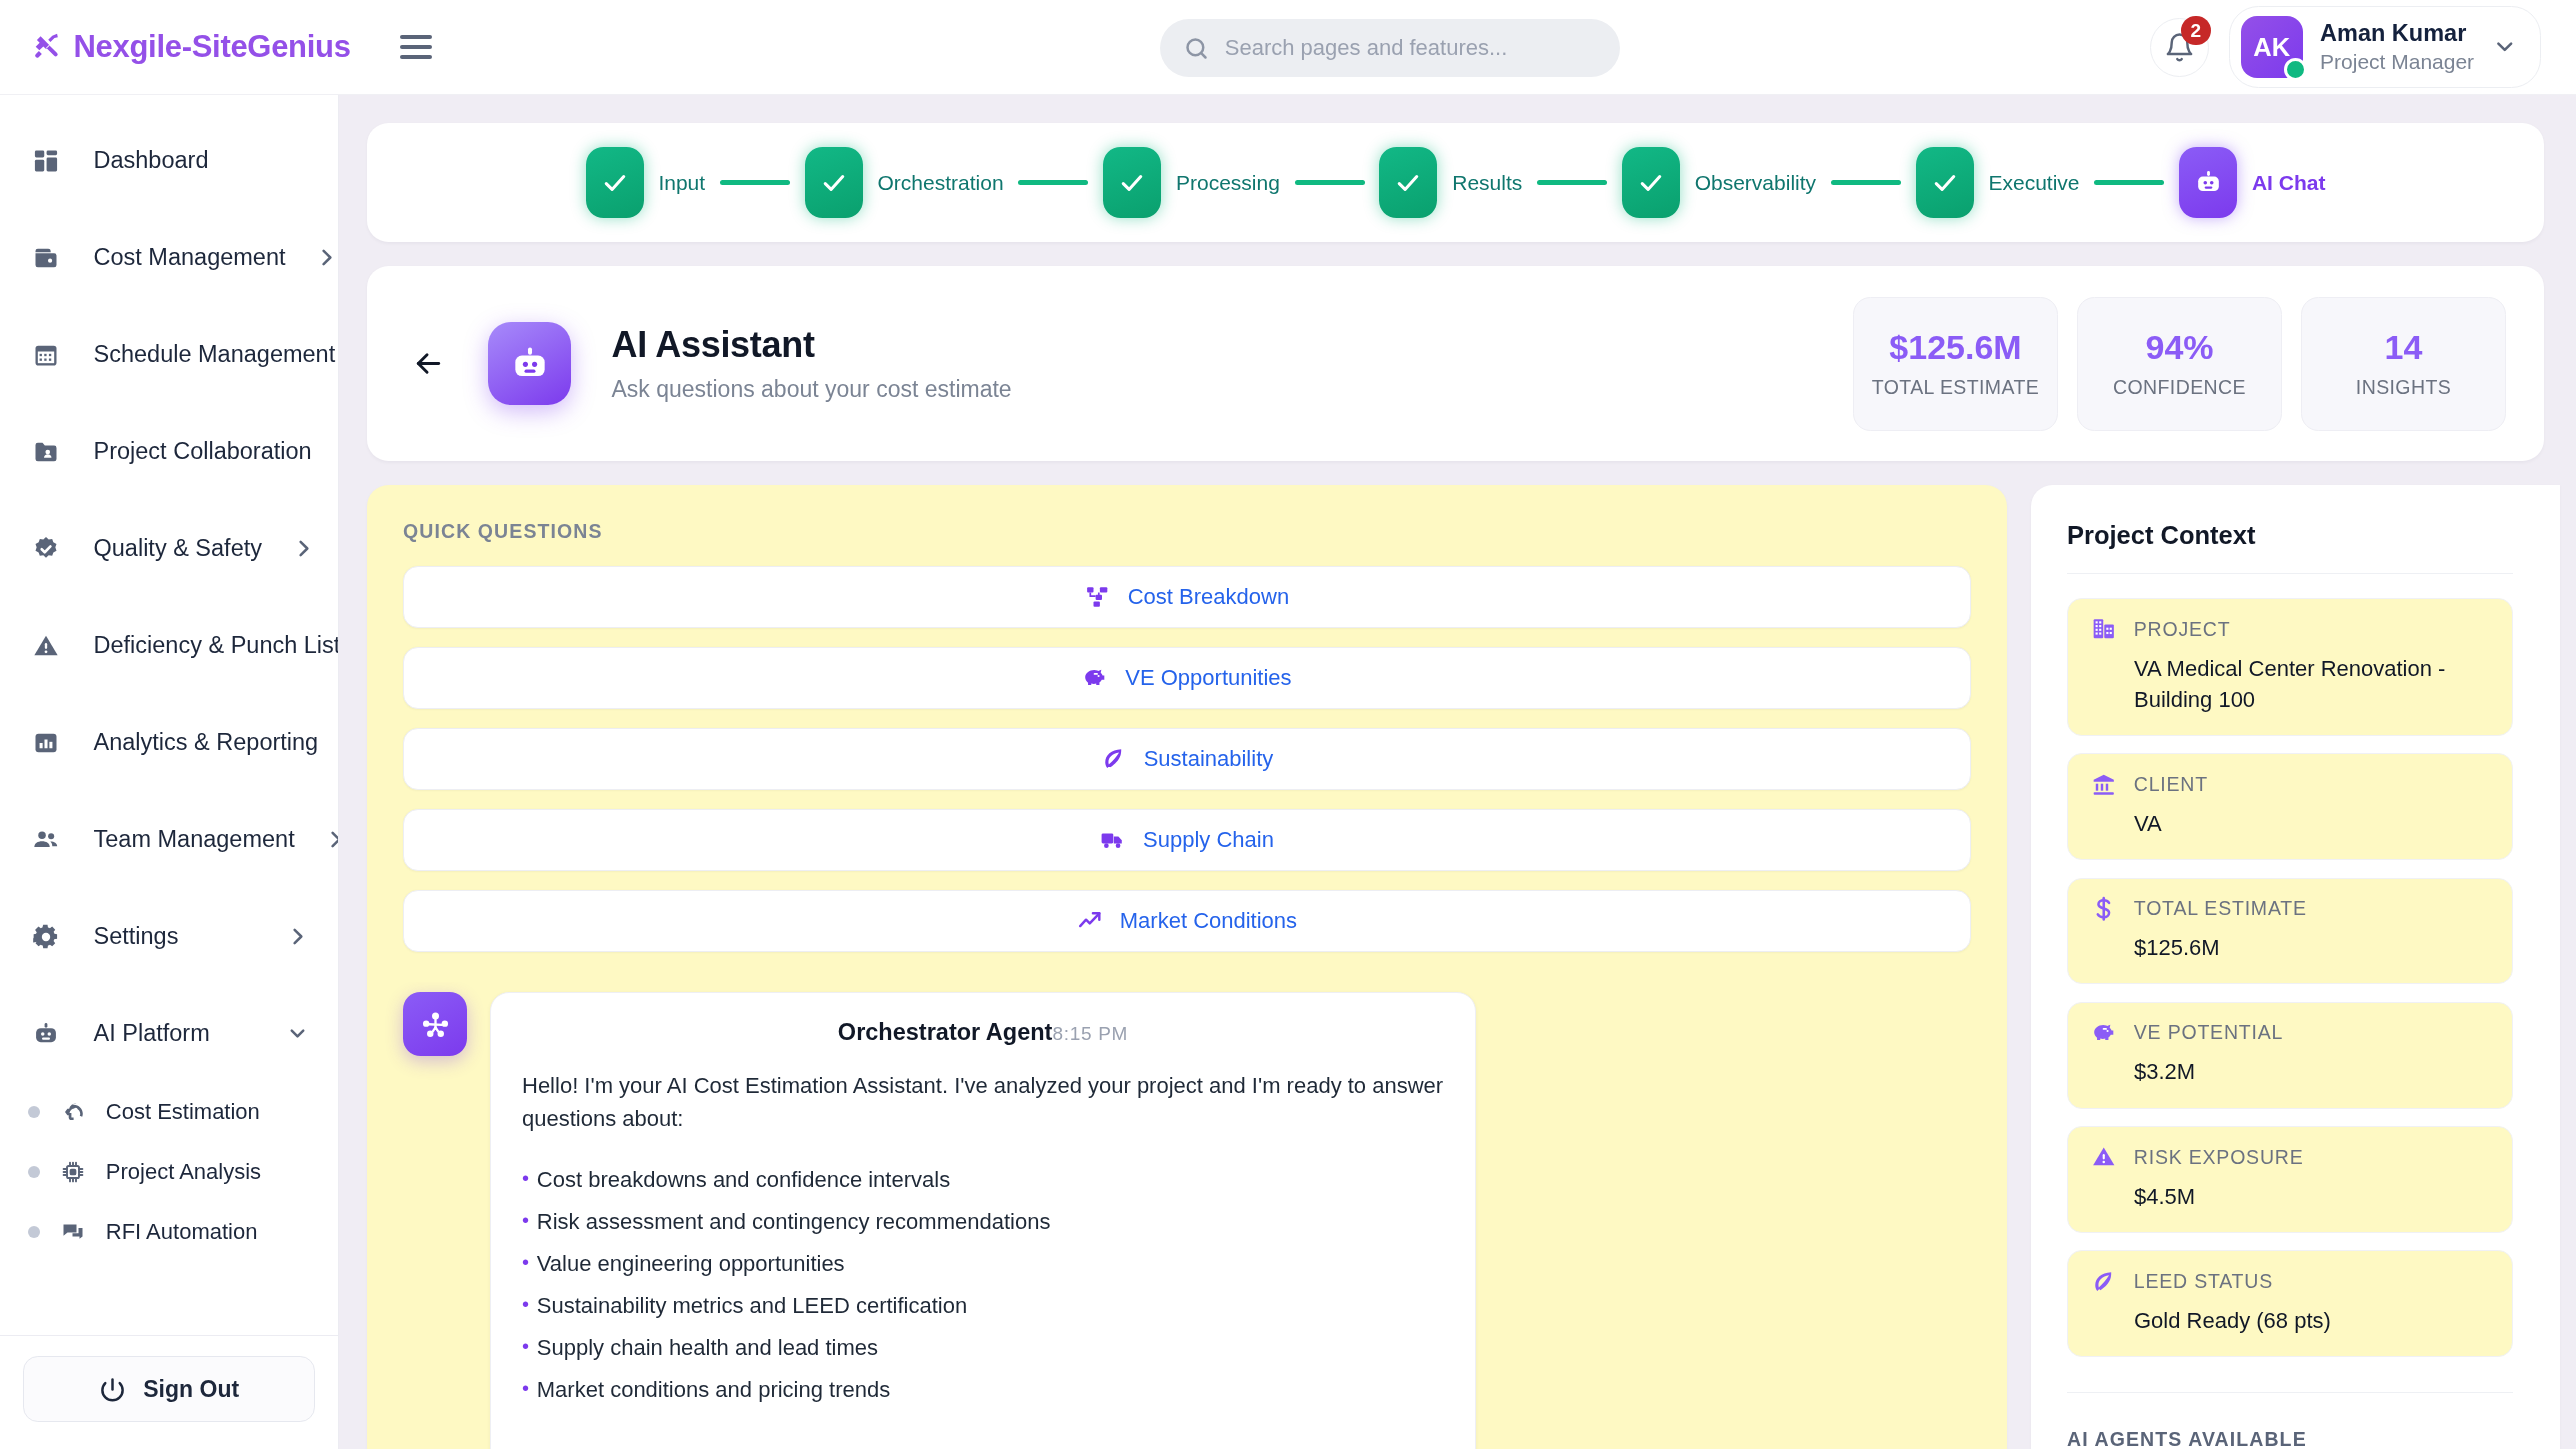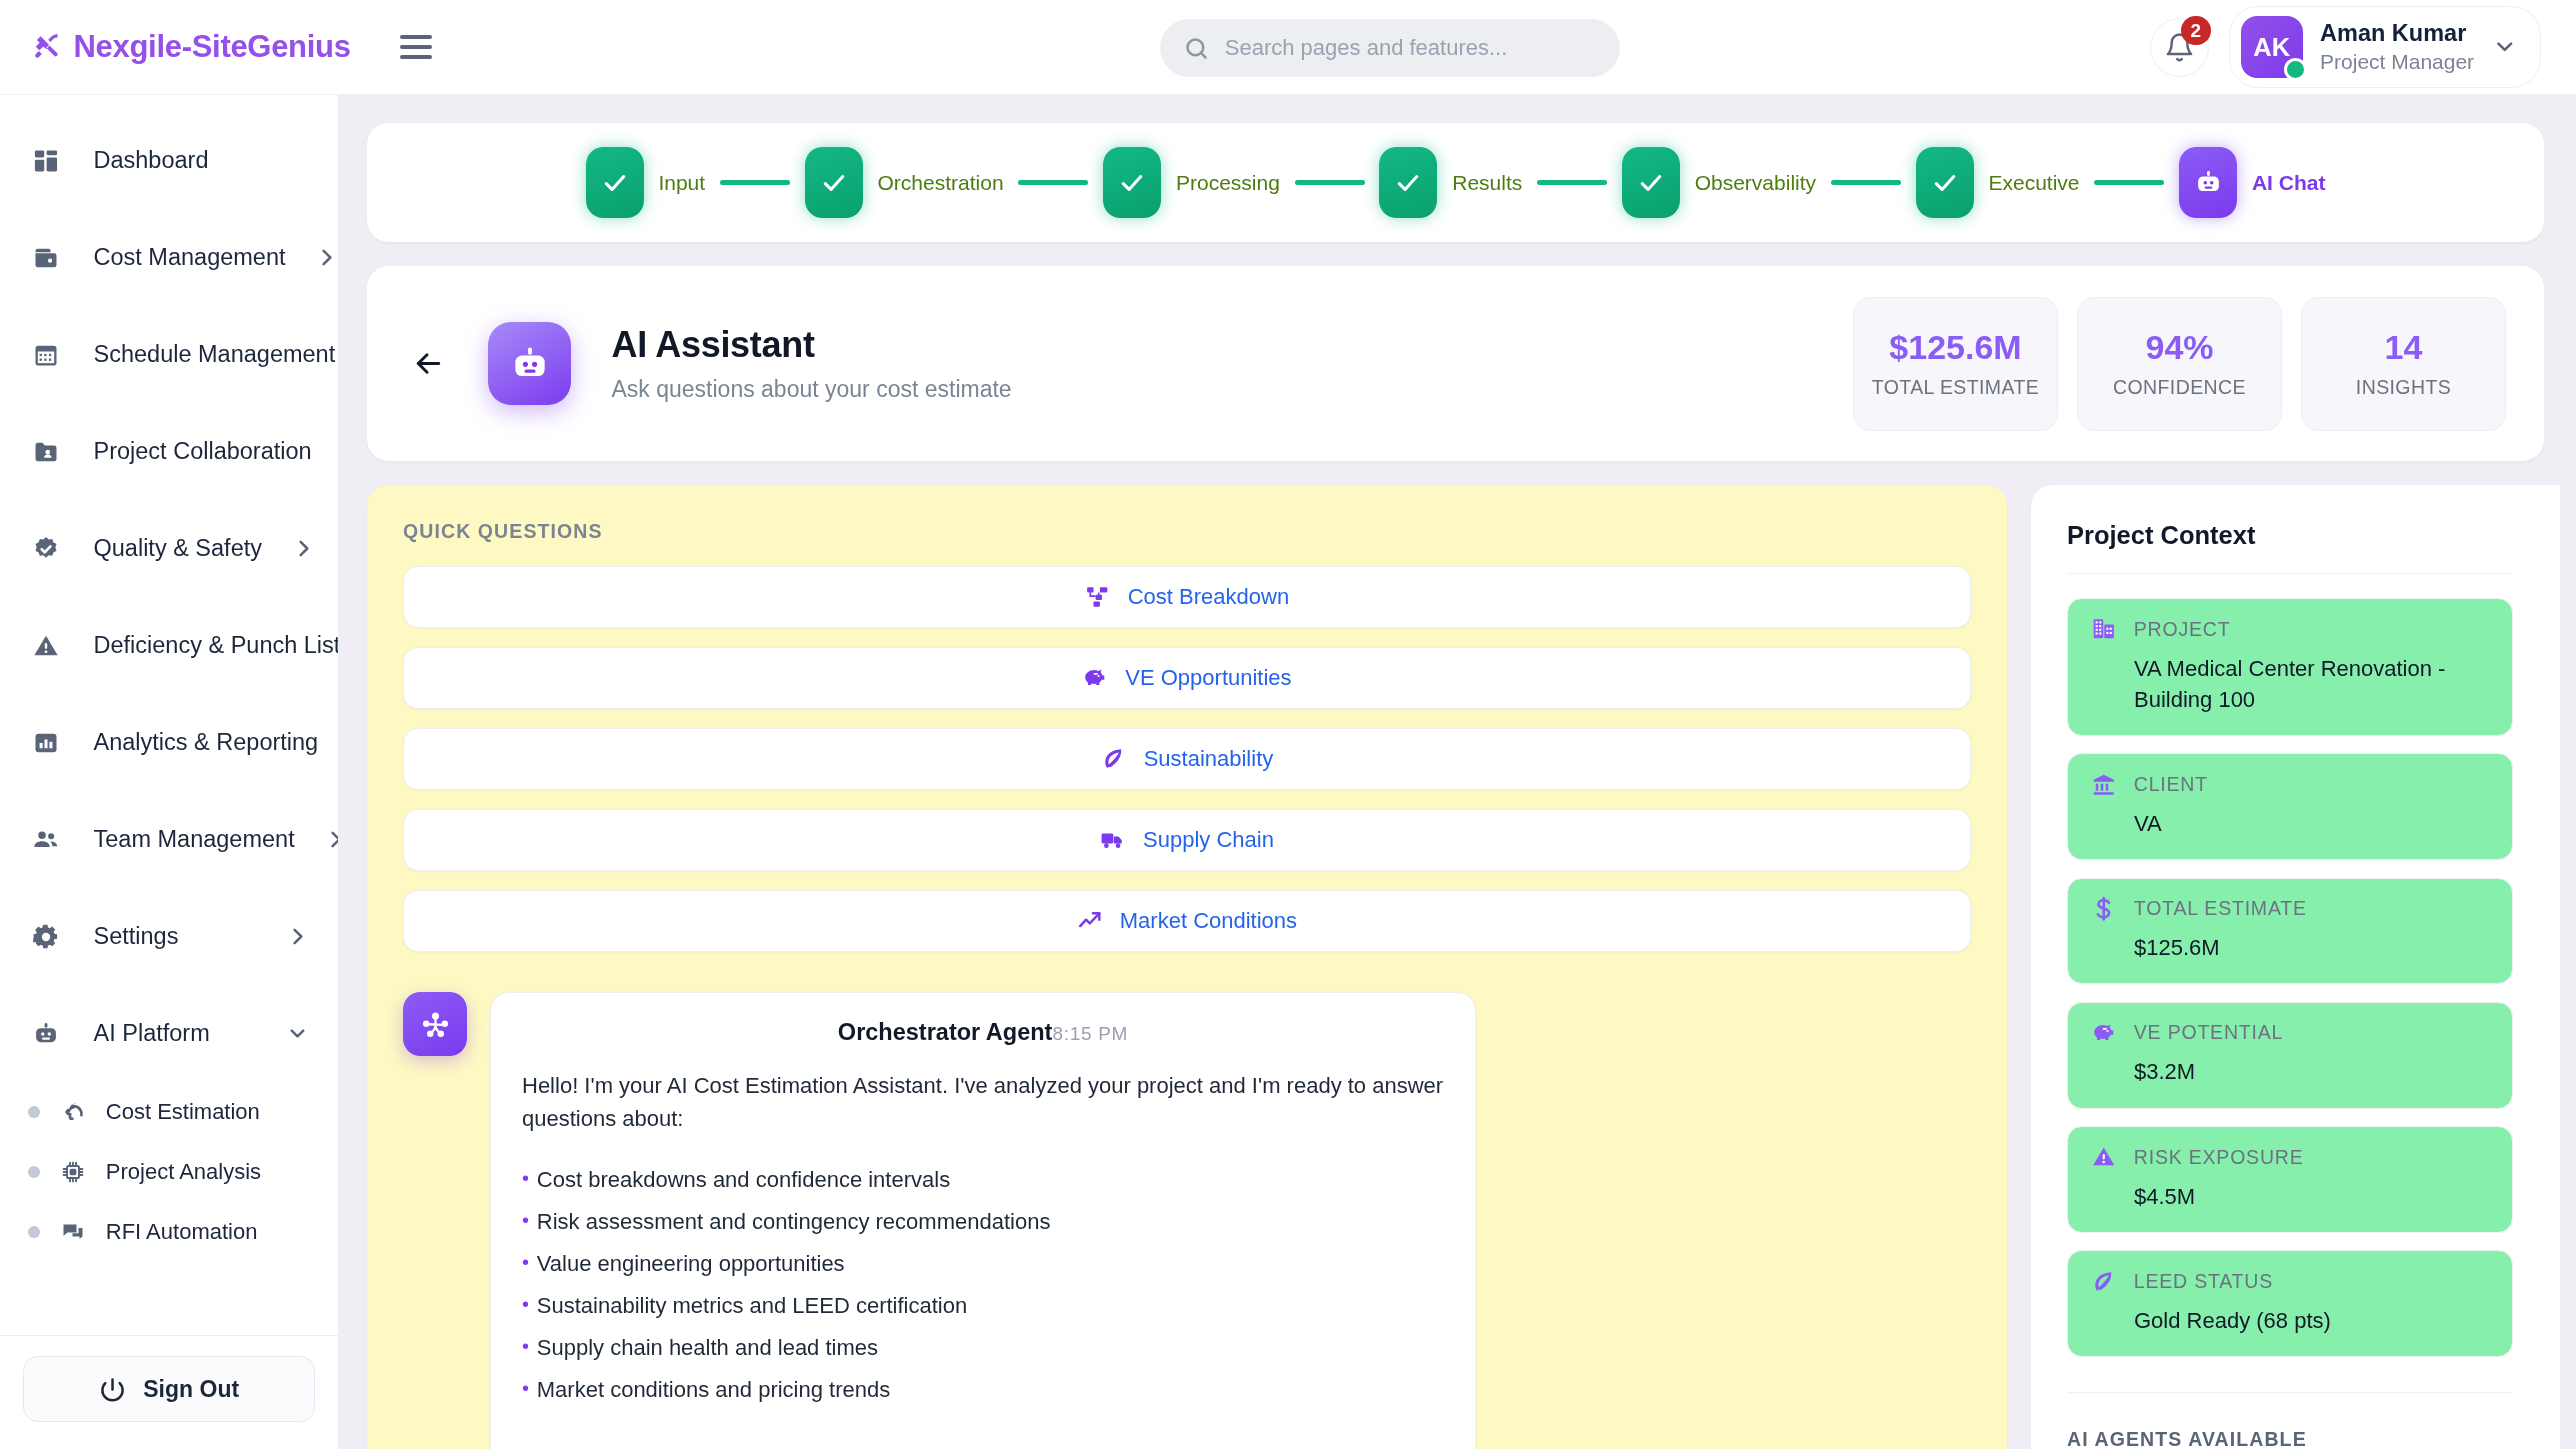--- a/index.html
+++ b/index.html
@@ -99,21 +99,21 @@
   }
   .stepper { display:flex; align-items:center;}
   .step { display:flex; align-items:center;}
   .step-box {
     width:58px; height:71px; border-radius:17.4px; display:flex; align-items:center; justify-content:center;
     color:#fff; box-shadow:0 0 14.8px rgba(16,185,129,.45);
   }
   .step-box.done { background:linear-gradient(160deg,#12b886,#0aa06e);}
   .step-box.active { background:linear-gradient(160deg,#8b5cf6,#7c3aed); box-shadow:0 0 14.8px rgba(139,92,246,.5);}
   .step-label { font-size:21px; margin-left:14.8px; white-space:nowrap;}
-  .step-label.done { color:#4d7c0f;}
+  .step-label.done { color:#0f766e;}
   .step-label.active { color:#7c3aed; font-weight:bold;}
   .step-line { width:70px; height:4.7px; background:#10b981; border-radius:2.7px; margin:0 14.8px;}
 
   
   .assist-card {
     background:#fff; border-radius:21.5px; height:195px; margin-right:32px;
     display:flex; align-items:center; padding:0 38px 0 36px; gap:15px;
     box-shadow:0 1.3px 3.4px rgba(20,25,50,.04);
   }
   .back-btn { width:51px; height:51px; display:flex; align-items:center; justify-content:center; color:#111827; cursor:pointer;}
@@ -177,21 +177,21 @@
   .bubble-out { font-size:22px; color:#1f2937; margin-top:35px;}
 
   
   .ctx-panel {
     width:529px; min-width:529px; background:#fff; border-radius:21.5px 0 0 0;
     padding:36px 47px 0 36px; margin-right:16px; overflow:hidden;
     box-shadow:0 1.3px 3.4px rgba(20,25,50,.04);
   }
   .ctx-title { font-size:25.5px; font-weight:bold; color:#111827; padding-bottom:23px; border-bottom:0.7px solid #eef0f4;}
   .ctx-list { margin-top:24px; display:flex; flex-direction:column; gap:17.4px;}
-  .ctx-card { background:#86efac; border:0.7px solid #f0f1f5; border-radius:14.8px; padding:17.4px 20px 20px 20px;}
+  .ctx-card { background:#fef9c3; border:0.7px solid #f0f1f5; border-radius:14.8px; padding:17.4px 20px 20px 20px;}
   .ctx-head { display:flex; align-items:center; gap:14.8px;}
   .ctx-ico { color:#8b5cf6; display:flex; align-items:center; width:31px; min-width:31px; justify-content:center;}
   .ctx-lbl { font-size:19.5px; color:#6b7280; letter-spacing:0.8px;}
   .ctx-val { font-size:22px; color:#111827; margin-top:10.7px; margin-left:46px; line-height:1.42;}
   .agents-title { font-size:19.5px; font-weight:bold; color:#5a6478; letter-spacing:1.1px; margin-top:35px; padding-top:35px; border-top:0.7px solid #eef0f4;}
 </style>
 </head>
 <body>
 
 <div class="app">

